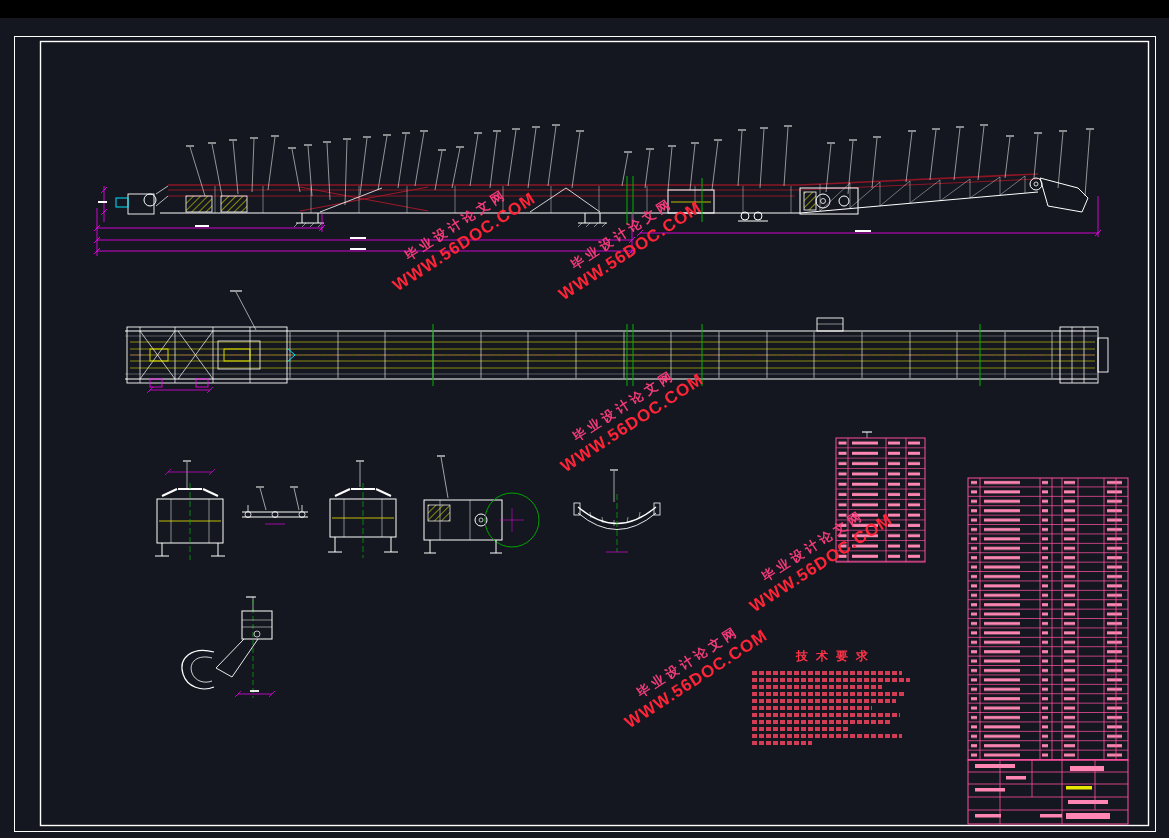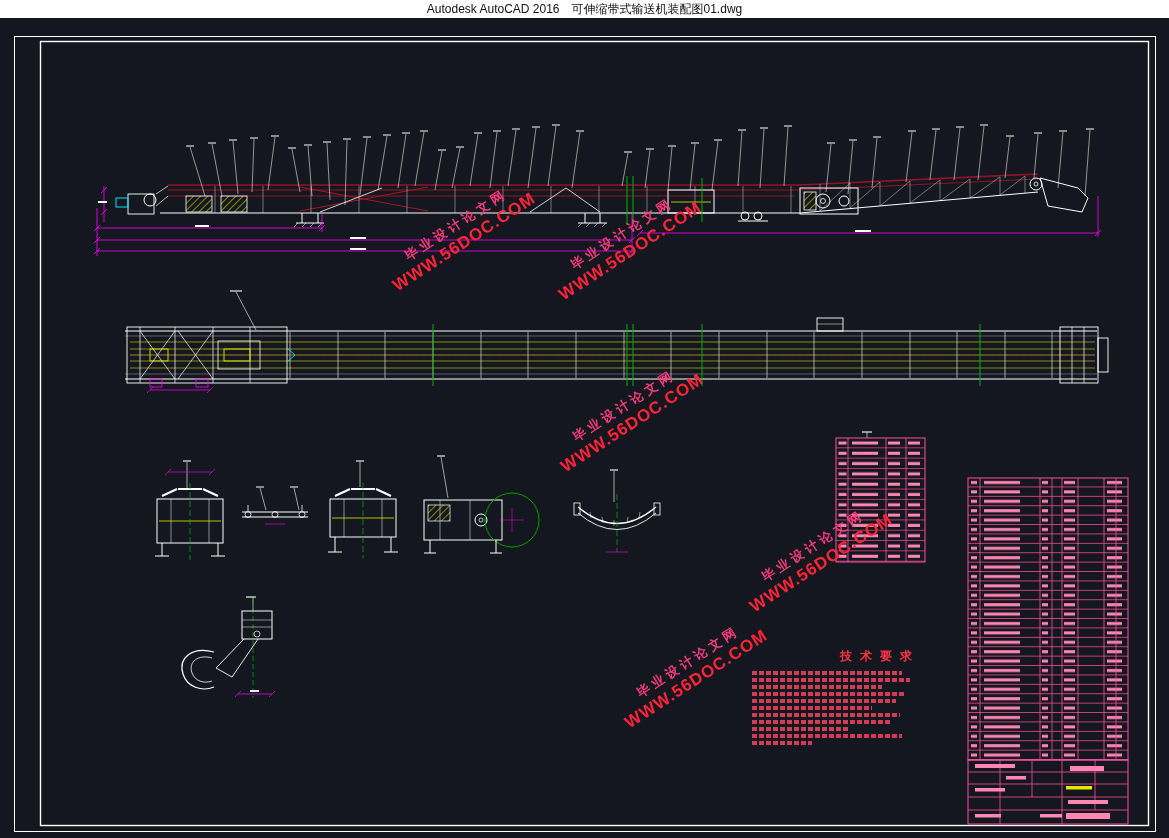--- a/index.html
+++ b/index.html
@@ -5,31 +5,28 @@
   html,body{margin:0;padding:0;background:#000;}
   #root{position:relative;width:1169px;height:838px;overflow:hidden;font-family:"Liberation Sans",sans-serif;}
   .titlebar{position:absolute;left:0;top:0;width:1169px;height:18px;background:#ffffff;
     text-align:center;line-height:18px;font-size:12px;color:#111;}
   .canvas{position:absolute;left:0;top:18px;width:1169px;height:820px;background:#14171f;}
   svg{position:absolute;left:0;top:0;}
   .wm{position:absolute;transform:rotate(-33deg);transform-origin:0 50%;pointer-events:none;white-space:nowrap;}
   .wm-cn{font-weight:bold;font-size:13px;color:#ff3d7f;letter-spacing:4px;margin-left:26px;opacity:.95;}
   .wm-en{font-weight:bold;font-size:17px;color:#ff2438;letter-spacing:1px;}
   .techreq{position:absolute;left:752px;top:630px;width:168px;}
-  .tr-head{color:#ff3347;font-weight:bold;font-size:12px;letter-spacing:8px;text-align:right;margin-bottom:6px;}
+  .tr-head{color:#ff3347;font-weight:bold;font-size:12px;letter-spacing:8px;text-align:center;margin-bottom:6px;}
   .tr-line{height:3.5px;margin:3.5px 0;opacity:.9;
     background:repeating-linear-gradient(90deg,#e8405a 0 5px,transparent 5px 7px);}
 </style>
 </head>
 <body>
 <div id="root">
 
-<div class="titlebar">
-  <span>Autodesk AutoCAD 2016　可伸缩带式输送机装配图01.dwg</span>
-</div>
 
 <div class="canvas">
 
 <svg width="1169" height="820" viewBox="0 18 1169 820">
   <defs>
     <pattern id="hy" width="5" height="5" patternUnits="userSpaceOnUse" patternTransform="rotate(45)">
       <line x1="0" y1="0" x2="0" y2="5" stroke="#e8e800" stroke-width="1.1"></line>
     </pattern>
     <pattern id="bomrow" x="968" y="478" width="160" height="9.4" patternUnits="userSpaceOnUse">
       <line x1="0" y1="9" x2="160" y2="9" stroke="#ff4fa0" stroke-width="0.8"></line>

